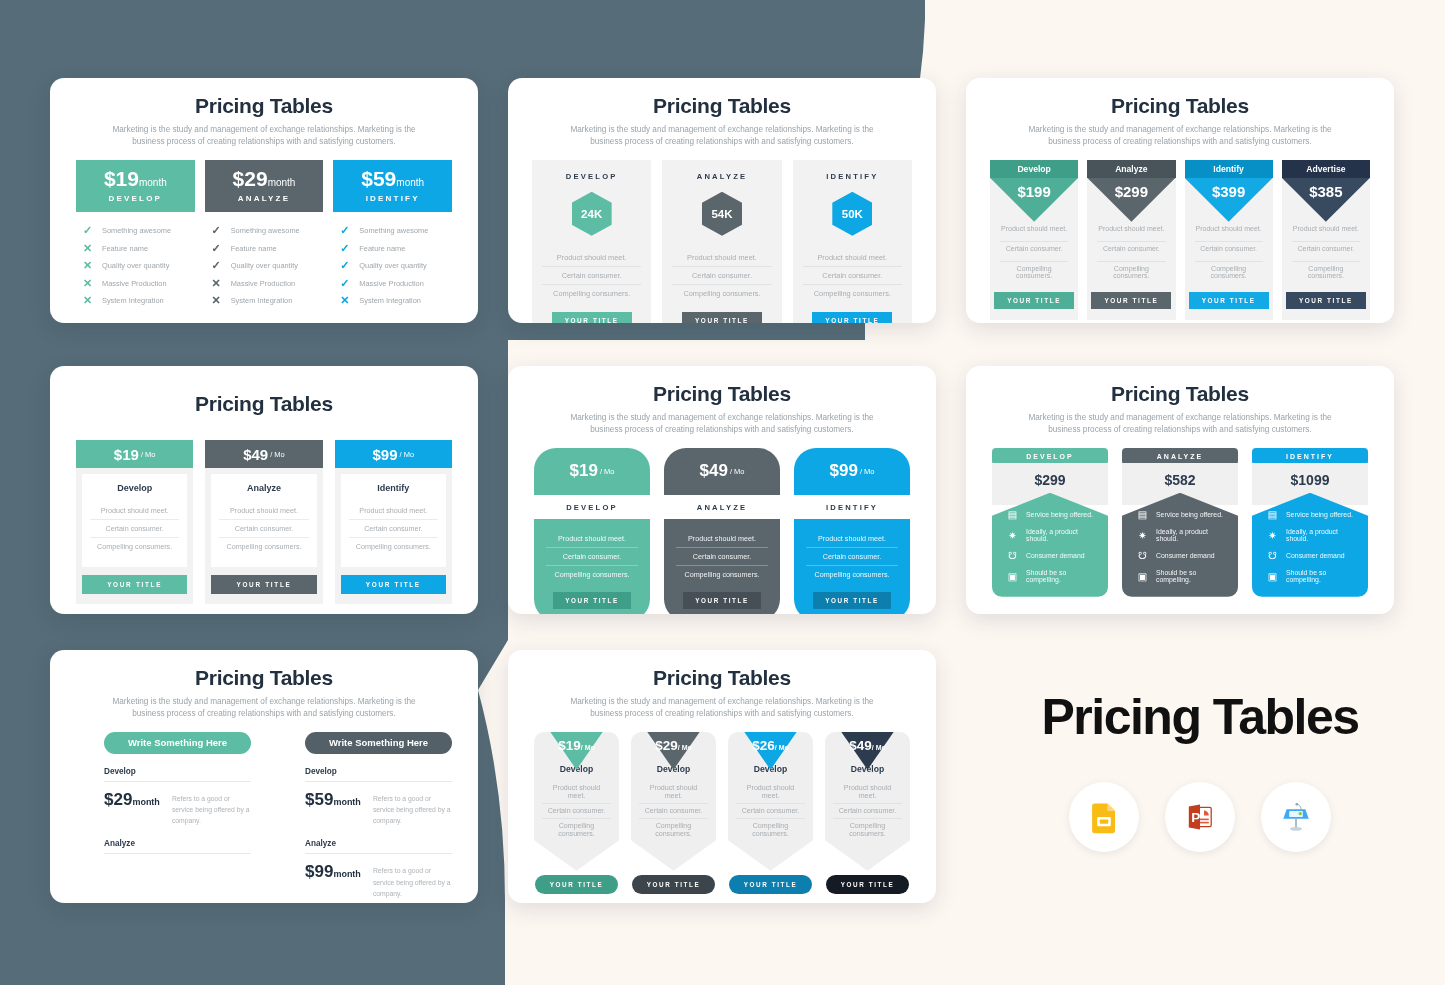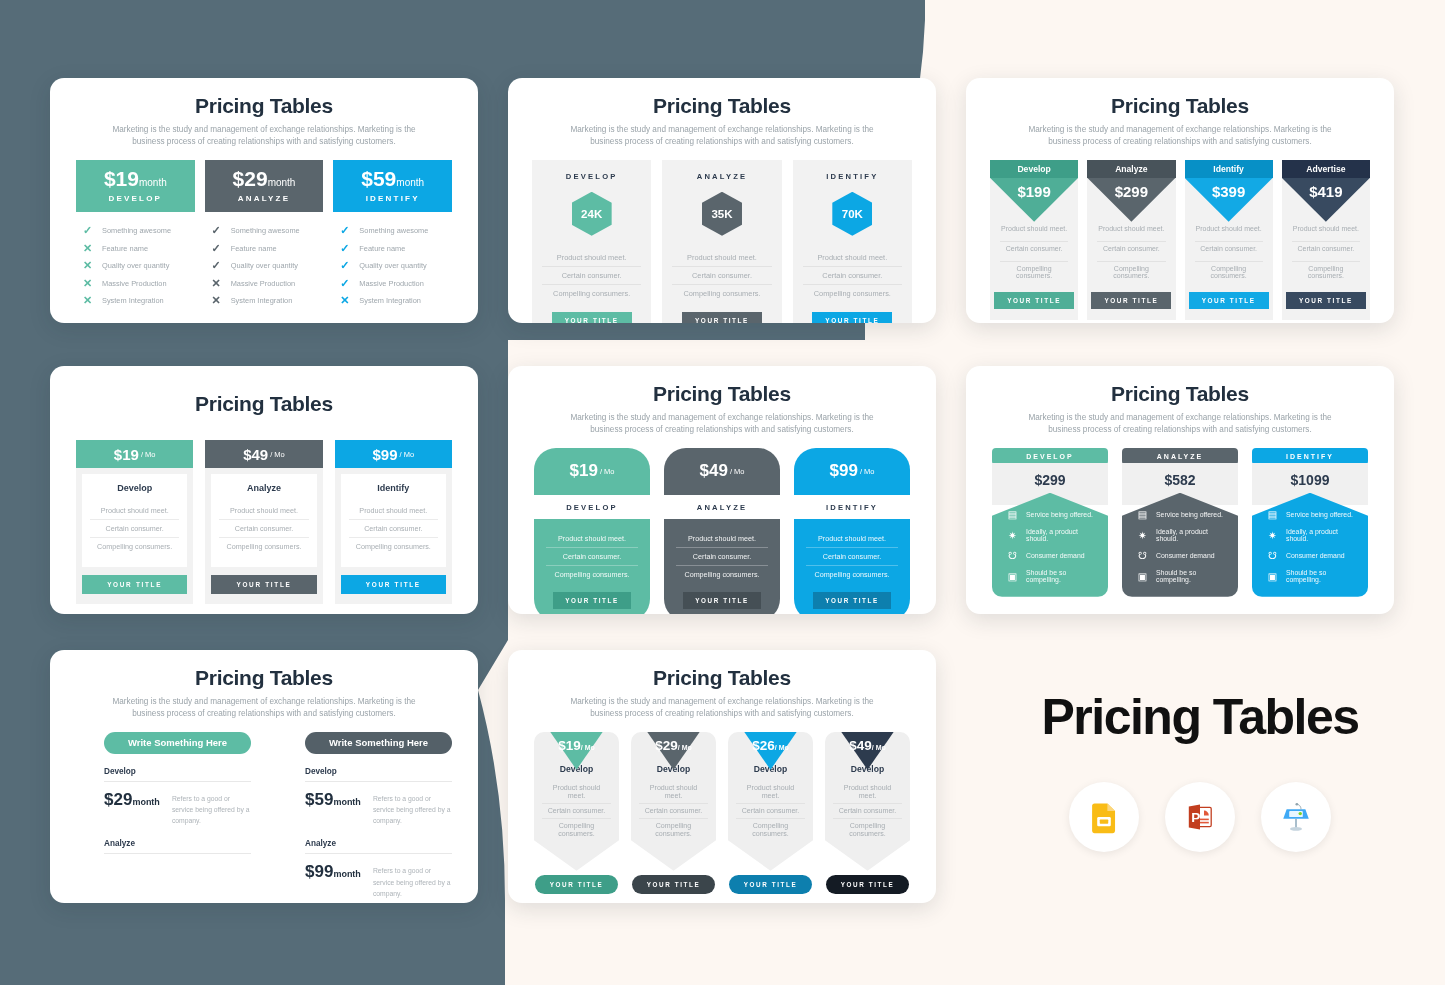--- a/index.html
+++ b/index.html
@@ -273,24 +273,24 @@
 
 <div class="card" style="left:508px;top:78px;width:428px;height:245px;">
   <div class="card-inner">
     <div class="ptitle">Pricing Tables</div>
     <div class="psub">Marketing is the study and management of exchange relationships. Marketing is the business process of creating relationships with and satisfying customers.</div>
     <div class="c2-cols" id="c2cols">
           <div class="c2-col"><div class="c2-plan">DEVELOP</div><div class="hexwrap">
               <div class="hex" style="background: rgb(93, 188, 164);">24K</div>
             </div><div class="c2-line b">Product should meet.</div><div class="c2-line b">Certain consumer.</div><div class="c2-line">Compelling consumers.</div><div class="btn" style="background: rgb(93, 188, 164);">YOUR TITLE</div></div>
           <div class="c2-col"><div class="c2-plan">ANALYZE</div><div class="hexwrap">
-              <div class="hex" style="background: rgb(90, 101, 108);">35K</div>
+              <div class="hex" style="background: rgb(90, 101, 108);">54K</div>
             </div><div class="c2-line b">Product should meet.</div><div class="c2-line b">Certain consumer.</div><div class="c2-line">Compelling consumers.</div><div class="btn" style="background: rgb(90, 101, 108);">YOUR TITLE</div></div>
           <div class="c2-col"><div class="c2-plan">IDENTIFY</div><div class="hexwrap">
-              <div class="hex" style="background: rgb(12, 167, 228);">70K</div>
+              <div class="hex" style="background: rgb(12, 167, 228);">50K</div>
             </div><div class="c2-line b">Product should meet.</div><div class="c2-line b">Certain consumer.</div><div class="c2-line">Compelling consumers.</div><div class="btn" style="background: rgb(12, 167, 228);">YOUR TITLE</div></div>
         </div>
   </div>
 </div>
 
 <div class="card" style="left:966px;top:78px;width:428px;height:245px;">
   <div class="card-inner">
     <div class="ptitle">Pricing Tables</div>
     <div class="psub">Marketing is the study and management of exchange relationships. Marketing is the business process of creating relationships with and satisfying customers.</div>
     <div class="c3-cols" id="c3cols">
@@ -301,21 +301,21 @@
           <div class="c3-col"><div class="c3-band" style="background: rgb(72, 83, 90);">Analyze</div><div class="c3-penn">
               <div class="tri" style="background: rgb(90, 101, 108);"></div>
               <div class="pval">$299</div>
             </div><div class="c3-line">Product should meet.</div><div class="c3-line b"></div><div class="c3-line">Certain consumer.</div><div class="c3-line b"></div><div class="c3-line">Compelling consumers.</div><div class="btn" style="background: rgb(90, 101, 108);">YOUR TITLE</div></div>
           <div class="c3-col"><div class="c3-band" style="background: rgb(7, 144, 198);">Identify</div><div class="c3-penn">
               <div class="tri" style="background: rgb(18, 169, 229);"></div>
               <div class="pval">$399</div>
             </div><div class="c3-line">Product should meet.</div><div class="c3-line b"></div><div class="c3-line">Certain consumer.</div><div class="c3-line b"></div><div class="c3-line">Compelling consumers.</div><div class="btn" style="background: rgb(18, 169, 229);">YOUR TITLE</div></div>
           <div class="c3-col"><div class="c3-band" style="background: rgb(36, 50, 74);">Advertise</div><div class="c3-penn">
               <div class="tri" style="background: rgb(56, 74, 96);"></div>
-              <div class="pval">$419</div>
+              <div class="pval">$385</div>
             </div><div class="c3-line">Product should meet.</div><div class="c3-line b"></div><div class="c3-line">Certain consumer.</div><div class="c3-line b"></div><div class="c3-line">Compelling consumers.</div><div class="btn" style="background: rgb(56, 74, 96);">YOUR TITLE</div></div>
         </div>
   </div>
 </div>
 
 <div class="card" style="left:50px;top:366px;width:428px;height:248px;">
   <div class="card-inner">
     <div class="ptitle" style="margin-top:10px;margin-bottom:24px;">Pricing Tables</div>
     <div class="c4-cols" id="c4cols">
           <div class="c4-col">

